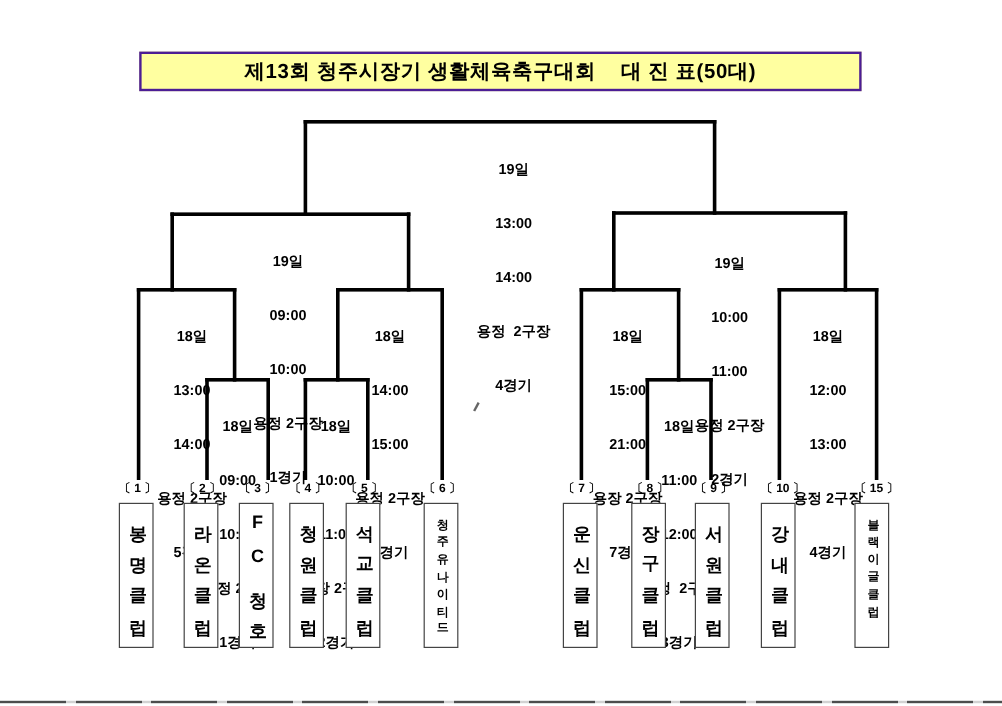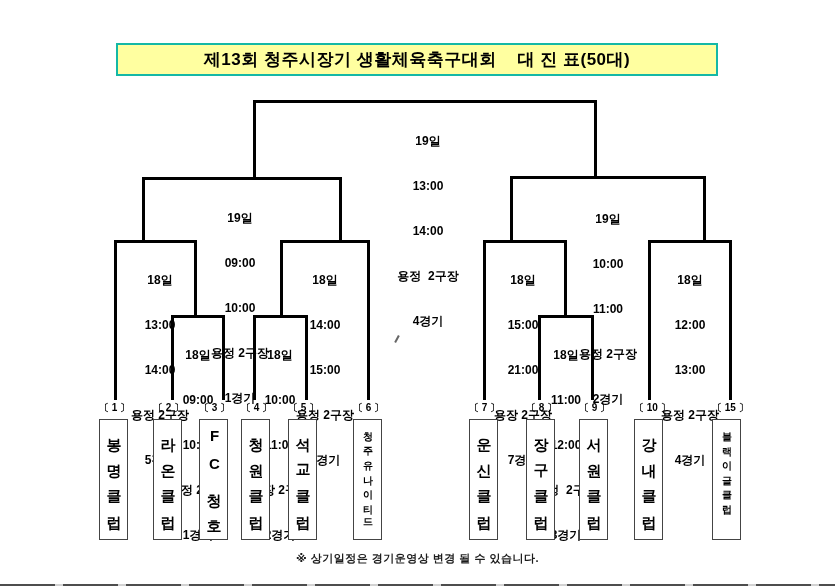--- a/index.html
+++ b/index.html
@@ -3,21 +3,21 @@
 <meta charset="utf-8">
 <style>
   html,body{margin:0;padding:0;background:#ffffff;}
   .stage{
     position:relative;width:835px;height:588px;background:#ffffff;
     font-family:"Liberation Sans","DejaVu Sans",sans-serif;color:#000;
     overflow:hidden;
   }
   .title-box{
     position:absolute;left:116px;top:43px;width:598px;height:29px;
-    background:#ffffa0;border:2px solid #14b8a6;
+    background:#ffffa0;border:2px solid #4c1d95;
     display:flex;align-items:center;justify-content:center;
     font-size:17px;font-weight:bold;white-space:pre;letter-spacing:0.5px;
   }
   .hline{position:absolute;height:3px;background:#000;}
   .vline{position:absolute;width:3px;background:#000;}
   .match{
     position:absolute;width:90px;text-align:center;
     font-size:12px;font-weight:bold;line-height:15px;white-space:pre;
   }
   .team-col{position:absolute;top:399px;width:29px;text-align:center;}
@@ -245,19 +245,18 @@
     </div>
   </div>
 
   <div class="team-col small" style="left:712px;">
     <div class="seed">〔 15 〕</div>
     <div class="team-box">
       <span class="vname">블랙이글클럽</span>
     </div>
   </div>
 
-  <div class="footer-note">※ 상기일정은 경기운영상 변경 될 수 있습니다.</div>
 
   <div class="stray"></div>
 
   <div class="page-edge"></div>
 
 </div>
 
 </body></html>

